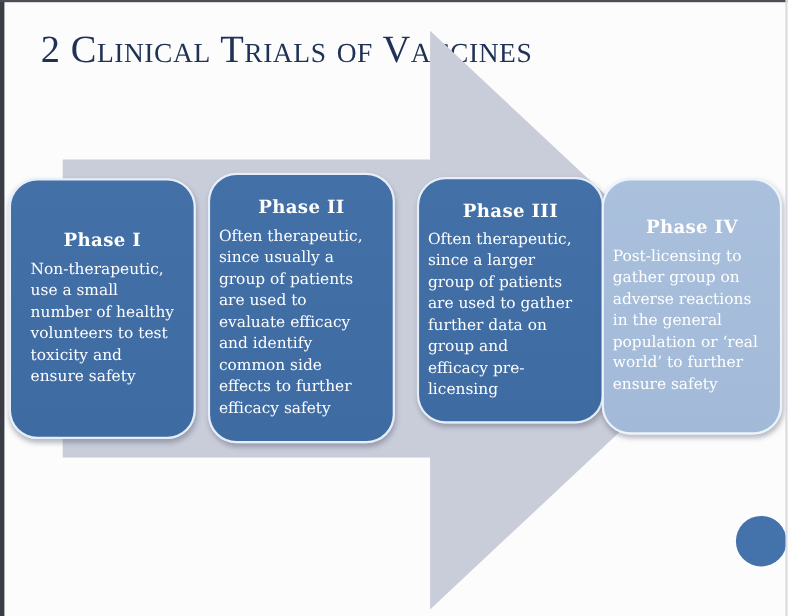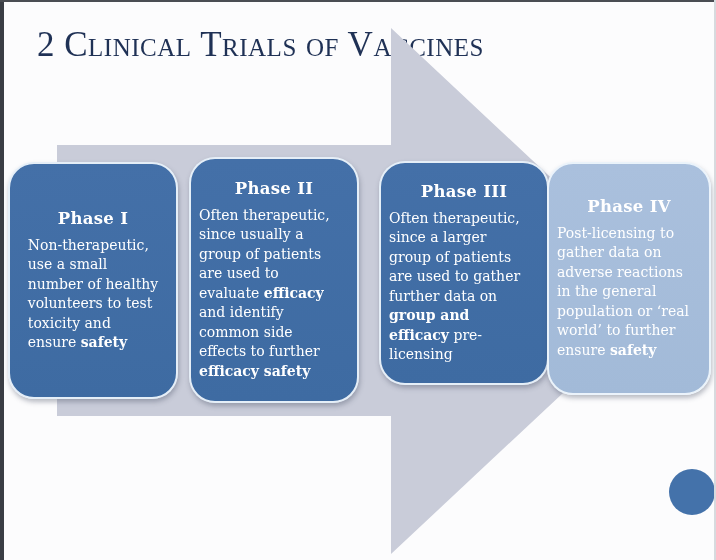--- a/index.html
+++ b/index.html
@@ -59,21 +59,21 @@
 
   .phase-title{
     text-align:center;font-weight:700;font-size:16.5px;line-height:20px;
     margin:0 0 7px 0;letter-spacing:0.3px;
   }
   .phase-body{
     font-size:14px;line-height:19.5px;
     white-space:pre-line;
     text-align:left;margin:0;
   }
-  .phase-body .b{font-weight:700;}
+  .phase-body .b{font-weight:400;}
 
   .dot{
     position:absolute;left:669px;top:469px;width:46px;height:46px;
     border-radius:50%;background:var(--circle);z-index:3;
   }
 </style>
 </head>
 <body>
 
 <div class="slide">
@@ -119,21 +119,21 @@
 are used to gather
 further data on
 </span><span class="b">group and
 efficacy</span><span> pre-
 licensing</span></div>
   </div>
 
   <div class="phase-card card-4 light">
     <div class="phase-title">Phase IV</div>
     <div class="phase-body"><span>Post-licensing to
-gather data on
+gather group on
 adverse reactions
 in the general
 population or ‘real
 world’ to further
 ensure </span><span class="b">safety</span></div>
   </div>
 
   <div class="dot"></div>
 
 </div>

